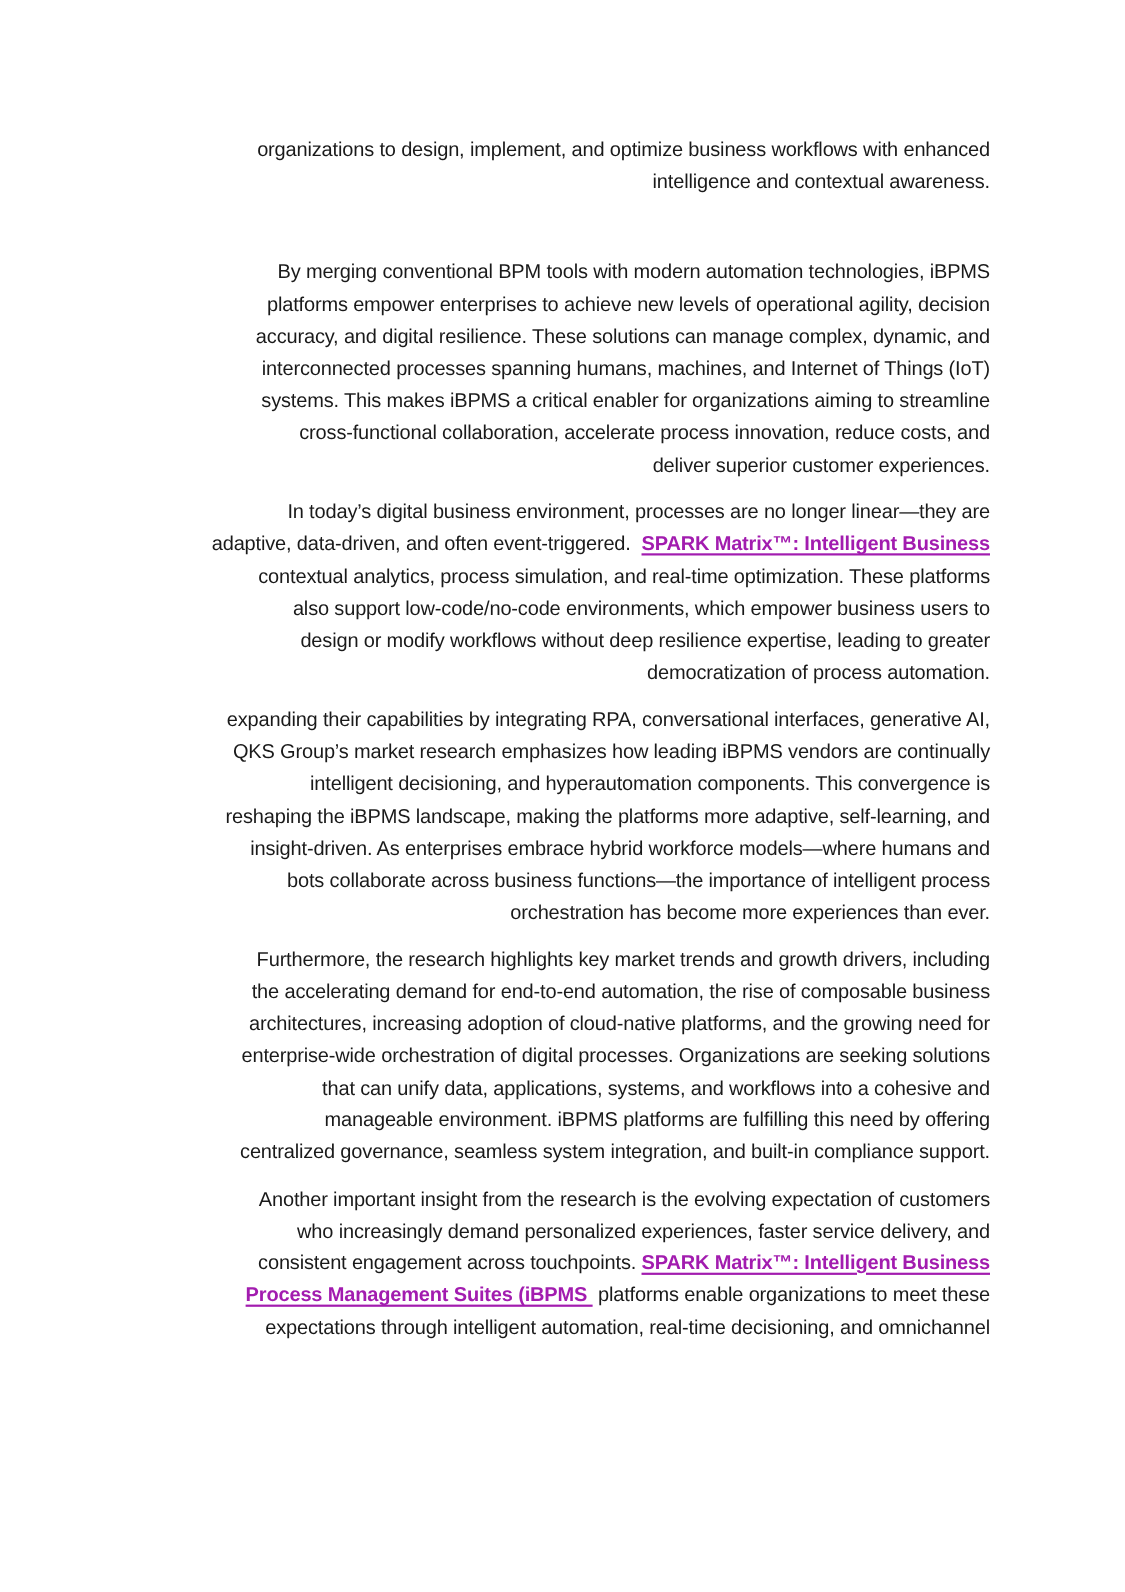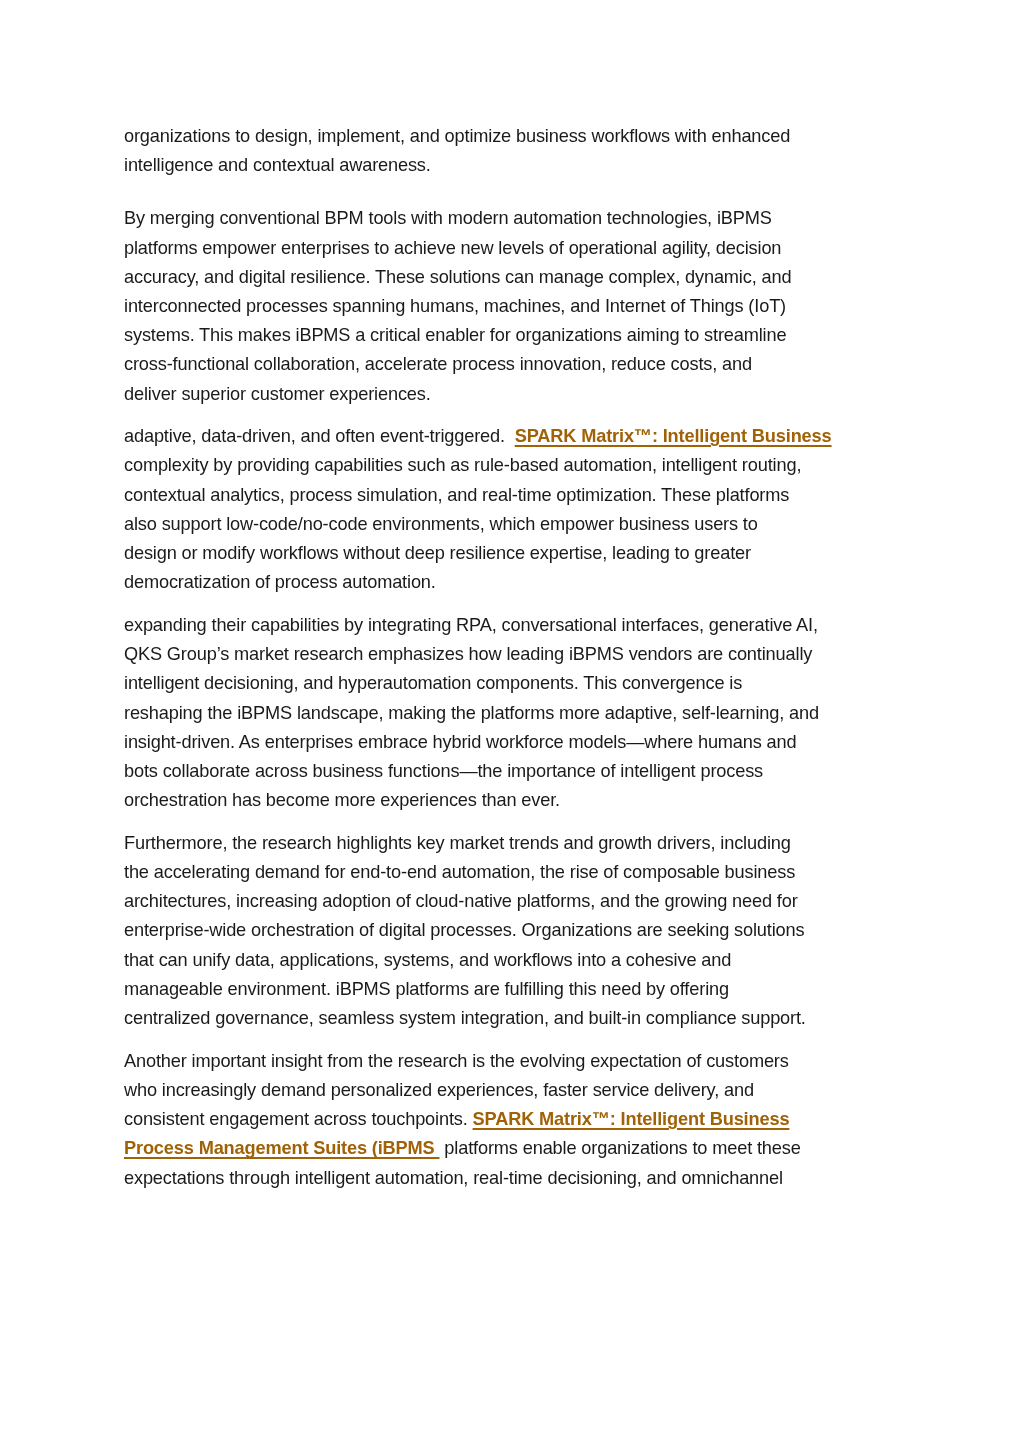--- a/index.html
+++ b/index.html
@@ -21,25 +21,25 @@
     top: 122px;
     width: 776px;
   }
   .line {
     font-size: 18.2px;
     line-height: 29.2px;
     height: 29.2px;
     white-space: nowrap;
     letter-spacing: -0.15px;
   }
-  .para { margin: 0; }
+  .para { margin: 0; text-align: right; }
   .para + .para { margin-top: 13.6px; }
-  .para.gap-large { margin-top: 24px; }
+  .para.gap-large { margin-top: 53px; }
   a.link {
-    color: #a16207;
+    color: #a21caf;
     font-weight: bold;
     text-decoration: underline;
     text-decoration-thickness: 1.5px;
     text-underline-offset: 3px;
   }
 </style>
 </head>
 <body>
 
 <div class="page">
@@ -53,22 +53,22 @@
     <div class="line">By merging conventional BPM tools with modern automation technologies, iBPMS</div>
     <div class="line">platforms empower enterprises to achieve new levels of operational agility, decision</div>
     <div class="line">accuracy, and digital resilience. These solutions can manage complex, dynamic, and</div>
     <div class="line">interconnected processes spanning humans, machines, and Internet of Things (IoT)</div>
     <div class="line">systems. This makes iBPMS a critical enabler for organizations aiming to streamline</div>
     <div class="line">cross-functional collaboration, accelerate process innovation, reduce costs, and</div>
     <div class="line">deliver superior customer experiences.</div>
   </div>
 
   <div class="para">
+    <div class="line">In today’s digital business environment, processes are no longer linear—they are</div>
     <div class="line"><span>adaptive, data-driven, and often event-triggered.&nbsp; </span><a class="link" href="#">SPARK Matrix™: Intelligent Business</a></div>
-    <div class="line">complexity by providing capabilities such as rule-based automation, intelligent routing,</div>
     <div class="line">contextual analytics, process simulation, and real-time optimization. These platforms</div>
     <div class="line">also support low-code/no-code environments, which empower business users to</div>
     <div class="line">design or modify workflows without deep resilience expertise, leading to greater</div>
     <div class="line">democratization of process automation.</div>
   </div>
 
   <div class="para">
     <div class="line">expanding their capabilities by integrating RPA, conversational interfaces, generative AI,</div>
     <div class="line">QKS Group’s market research emphasizes how leading iBPMS vendors are continually</div>
     <div class="line">intelligent decisioning, and hyperautomation components. This convergence is</div>

